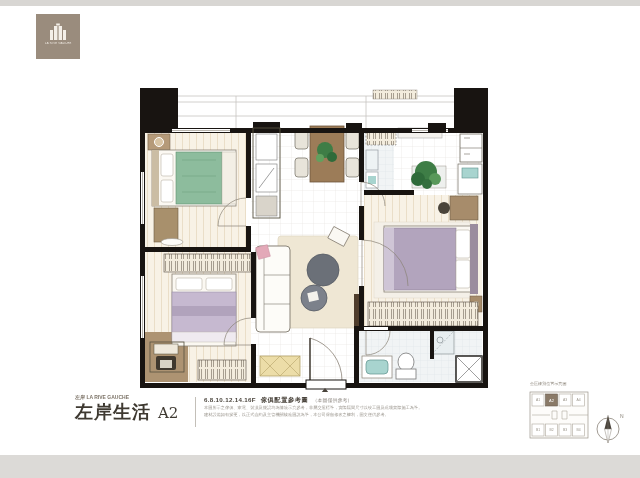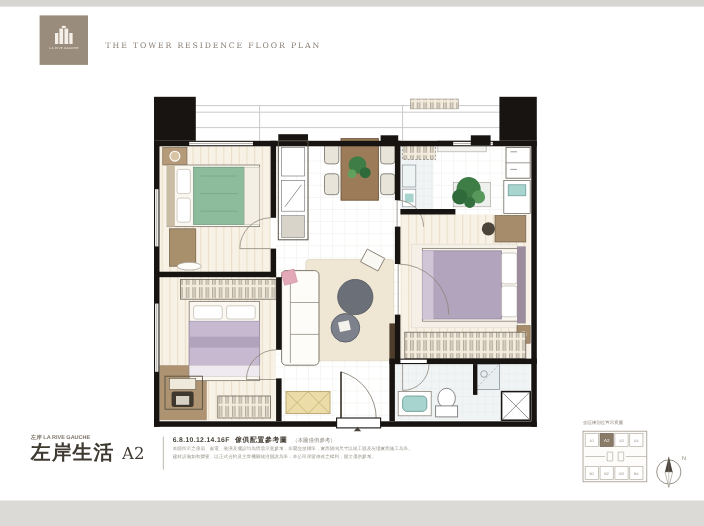--- a/index.html
+++ b/index.html
@@ -9,21 +9,21 @@
   .edge-bottom{position:absolute;left:0;top:455px;width:640px;height:23px;background:#dcdad7;}
   .logo{position:absolute;left:36px;top:14px;width:44px;height:45px;background:#9a8c7d;
         display:flex;flex-direction:column;align-items:center;justify-content:center;}
   .logo-caption{color:#f4efe8;font-size:8px;transform:scale(0.33);transform-origin:center top;
         white-space:nowrap;letter-spacing:1px;margin-top:1px;}
   .header-title{position:absolute;left:96px;top:38px;font-family:"DejaVu Serif",serif;
         font-size:7px;letter-spacing:1.7px;color:#8b8177;white-space:nowrap;}
   .plan-wrap{position:absolute;left:126px;top:80px;width:370px;height:312px;}
   
   .titleblock{position:absolute;left:28px;top:394px;display:flex;align-items:flex-start;}
-  .tb-left{width:116px;}
+  .tb-left{width:116px;margin-left:47px;}
   .series{font-size:10px;transform:scale(0.5);transform-origin:0 0;color:#7d7468;
         white-space:nowrap;height:7px;font-weight:bold;}
   .mainrow{display:flex;align-items:baseline;margin-top:2px;}
   .cjk-title{font-size:18px;font-weight:bold;letter-spacing:1px;color:#3e3931;
         font-family:"DejaVu Serif",serif;line-height:1;}
   .unit{font-family:"DejaVu Serif",serif;font-size:15px;color:#3e3931;margin-left:7px;}
   .tb-divider{width:1px;height:30px;background:#c3bfb8;margin:3px 8px 0 4px;}
   .tb-right{padding-top:2px;}
   .caption-line{font-size:10px;transform:scale(0.62);transform-origin:0 0;height:9px;
         white-space:nowrap;color:#4a443c;}
@@ -48,21 +48,20 @@
     <svg width="20" height="18" viewBox="0 0 20 18">
       <rect x="2" y="7" width="3" height="10" fill="#f4efe8"></rect>
       <rect x="6" y="3" width="3.4" height="14" fill="#f4efe8"></rect>
       <rect x="10.6" y="3" width="3.4" height="14" fill="#f4efe8"></rect>
       <rect x="15" y="7" width="3" height="10" fill="#f4efe8"></rect>
       <rect x="8.2" y="0.5" width="3.6" height="2" fill="#f4efe8"></rect>
     </svg>
     <div class="logo-caption">LA RIVE GAUCHE</div>
   </div>
 
-  <div class="header-title">THE TOWER RESIDENCE FLOOR PLAN</div>
 
   <div class="plan-wrap">
   <svg width="370" height="312" viewBox="0 0 370 312">
     <defs>
       <pattern id="stripes" width="7" height="7" patternUnits="userSpaceOnUse">
         <rect width="7" height="7" fill="#f8f2e6"></rect>
         <line x1="0.5" y1="0" x2="0.5" y2="7" stroke="#eadec8" stroke-width="1"></line>
       </pattern>
       <pattern id="grid" width="11" height="11" patternUnits="userSpaceOnUse">
         <rect width="11" height="11" fill="#ffffff"></rect>

